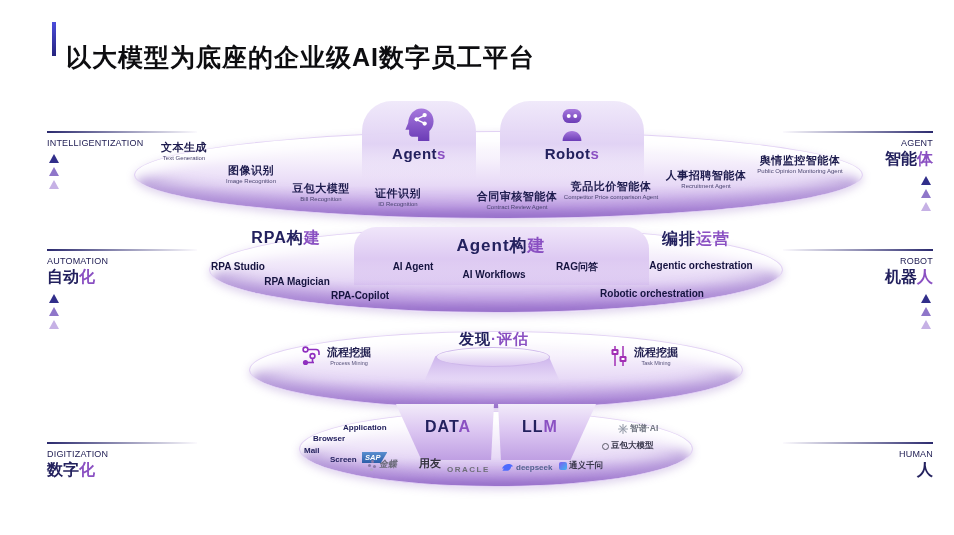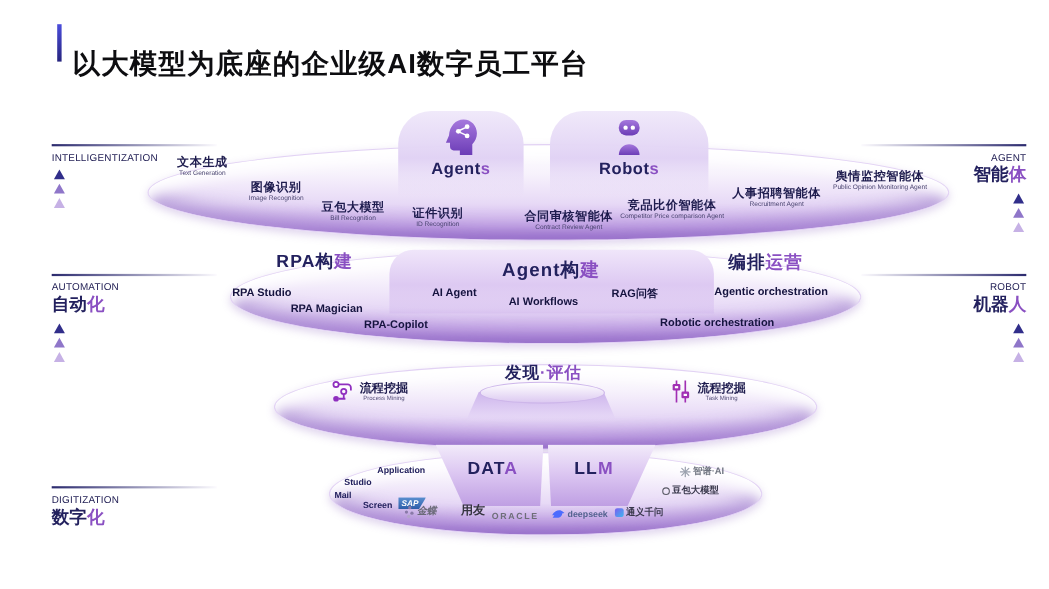--- a/index.html
+++ b/index.html
@@ -132,20 +132,25 @@
   <div class="side side-right" style="left:757px;top:249px;">
     <div class="s-line"></div>
     <div class="s-en">ROBOT</div>
     <div class="s-zh"><span class="zh-main">机器</span><span class="zh-acc">人</span></div>
     <div class="tris">
       <div class="tri"></div>
       <div class="tri t2"></div>
       <div class="tri t3"></div>
     </div>
   </div>
+  <div class="side side-right" style="left:757px;top:442px;">
+    <div class="s-line"></div>
+    <div class="s-en">HUMAN</div>
+    <div class="s-zh"><span class="zh-main">人</span><span class="zh-acc"></span></div>
+  </div>
 
   <div class="ellipse" style="left:118px;top:131px;width:727px;height:86px;"></div>
 
   <div class="col" style="left:346px;top:101px;width:114px;height:78px;">
     <svg class="c-icon" width="32" height="36" viewBox="0 0 34 38">
       <defs>
           <linearGradient id="gHead" x1="0" y1="0" x2="0" y2="1">
             <stop offset="0" stop-color="#a678dd"></stop>
             <stop offset="1" stop-color="#6b3cb6"></stop>
           </linearGradient>
@@ -268,21 +273,21 @@
   </div>
 
   <div class="ellipse" style="left:283px;top:411px;width:392px;height:74px;"></div>
   <div class="funnel" style="left:380px;top:404px;width:98px;height:56px;clip-path:polygon(0 0,100% 0,97% 100%,26% 100%);"></div>
   <div class="funnel" style="left:482px;top:404px;width:98px;height:56px;clip-path:polygon(0 0,100% 0,74% 100%,3% 100%);"></div>
 
   <div class="big-word" style="left:432px;top:418px;"><span class="zh-main">DAT</span><span class="zh-acc">A</span></div>
   <div class="big-word" style="left:524px;top:418px;"><span class="zh-main">LL</span><span class="zh-acc">M</span></div>
 
   <div class="src" style="left:288px;top:446px;">Mail</div>
-  <div class="src" style="left:297px;top:434px;">Studio</div>
+  <div class="src" style="left:297px;top:434px;">Browser</div>
   <div class="src" style="left:327px;top:423px;">Application</div>
   <div class="src" style="left:314px;top:455px;">Screen</div>
 
   <div class="vendor" style="left:346px;top:452px;">
     <span class="sap-shape">SAP</span>
   </div>
   <div class="vendor" style="left:352px;top:458px;font-style:italic;">
     <span class="kingdee-dots"></span>
     <span class="t-kingdee">金蝶</span>
   </div>

